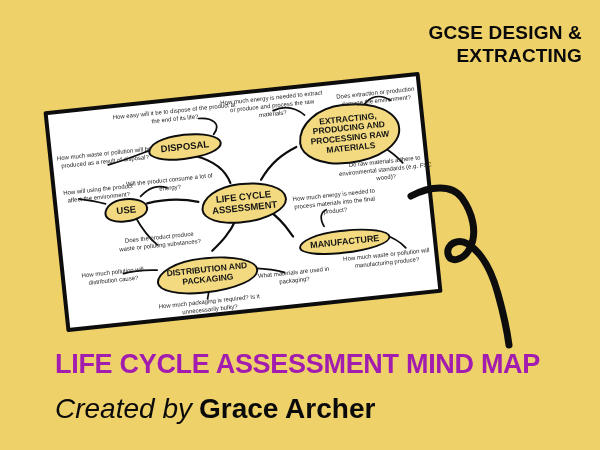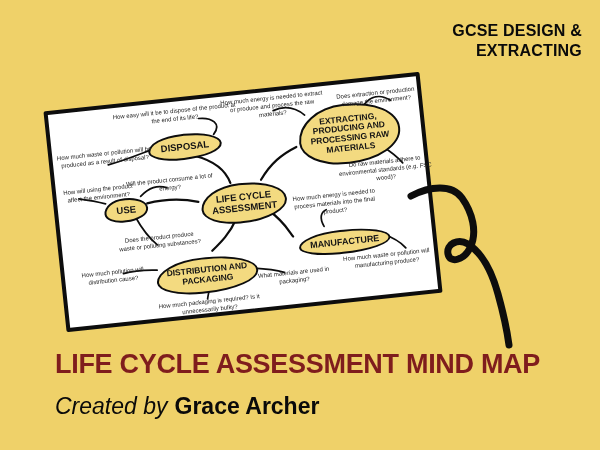--- a/index.html
+++ b/index.html
@@ -5,21 +5,21 @@
   html,body{margin:0;padding:0;}
   body{
     width:600px;height:450px;position:relative;overflow:hidden;
     background:#efd169;
     font-family:"Liberation Sans", sans-serif;
     color:#111;
   }
   
   .badge{
     position:absolute;top:21px;right:18px;text-align:right;
-    font-size:16px;font-weight:700;line-height:1.22;color:#0a0a0a;
+    font-size:19px;font-weight:700;line-height:1.22;color:#0a0a0a;
     letter-spacing:.2px;
   }
   .badge span{display:block;}
   
   .card{
     position:absolute;left:54px;top:91px;width:378px;height:222px;
     box-sizing:border-box;background:#ffffff;border:4px solid #0d0d0d;
     transform:rotate(-6deg);transform-origin:50% 50%;
     border-radius:2px;
   }
@@ -34,25 +34,25 @@
   }
   .q{
     position:absolute;transform:translate(-50%,-50%);
     font-size:6px;line-height:1.3;text-align:center;color:#232323;
   }
   
   .squiggle{position:absolute;left:0;top:0;width:600px;height:450px;pointer-events:none;}
   
   .title{
     position:absolute;left:55px;top:349px;
-    font-size:27px;font-weight:700;letter-spacing:-.3px;color:#7f1d1d;
+    font-size:27px;font-weight:700;letter-spacing:-.3px;color:#a21caf;
     white-space:nowrap;
   }
   .byline{
-    position:absolute;left:55px;top:393px;font-size:23px;color:#0a0a0a;
+    position:absolute;left:55px;top:393px;font-size:28px;color:#0a0a0a;
     white-space:nowrap;
   }
   .byline .prefix{font-style:italic;font-weight:400;margin-right:7px;}
   .byline .author{font-weight:700;}
 </style>
 </head>
 <body>
 
 <div class="badge">
   <span>GCSE DESIGN &amp;</span>

